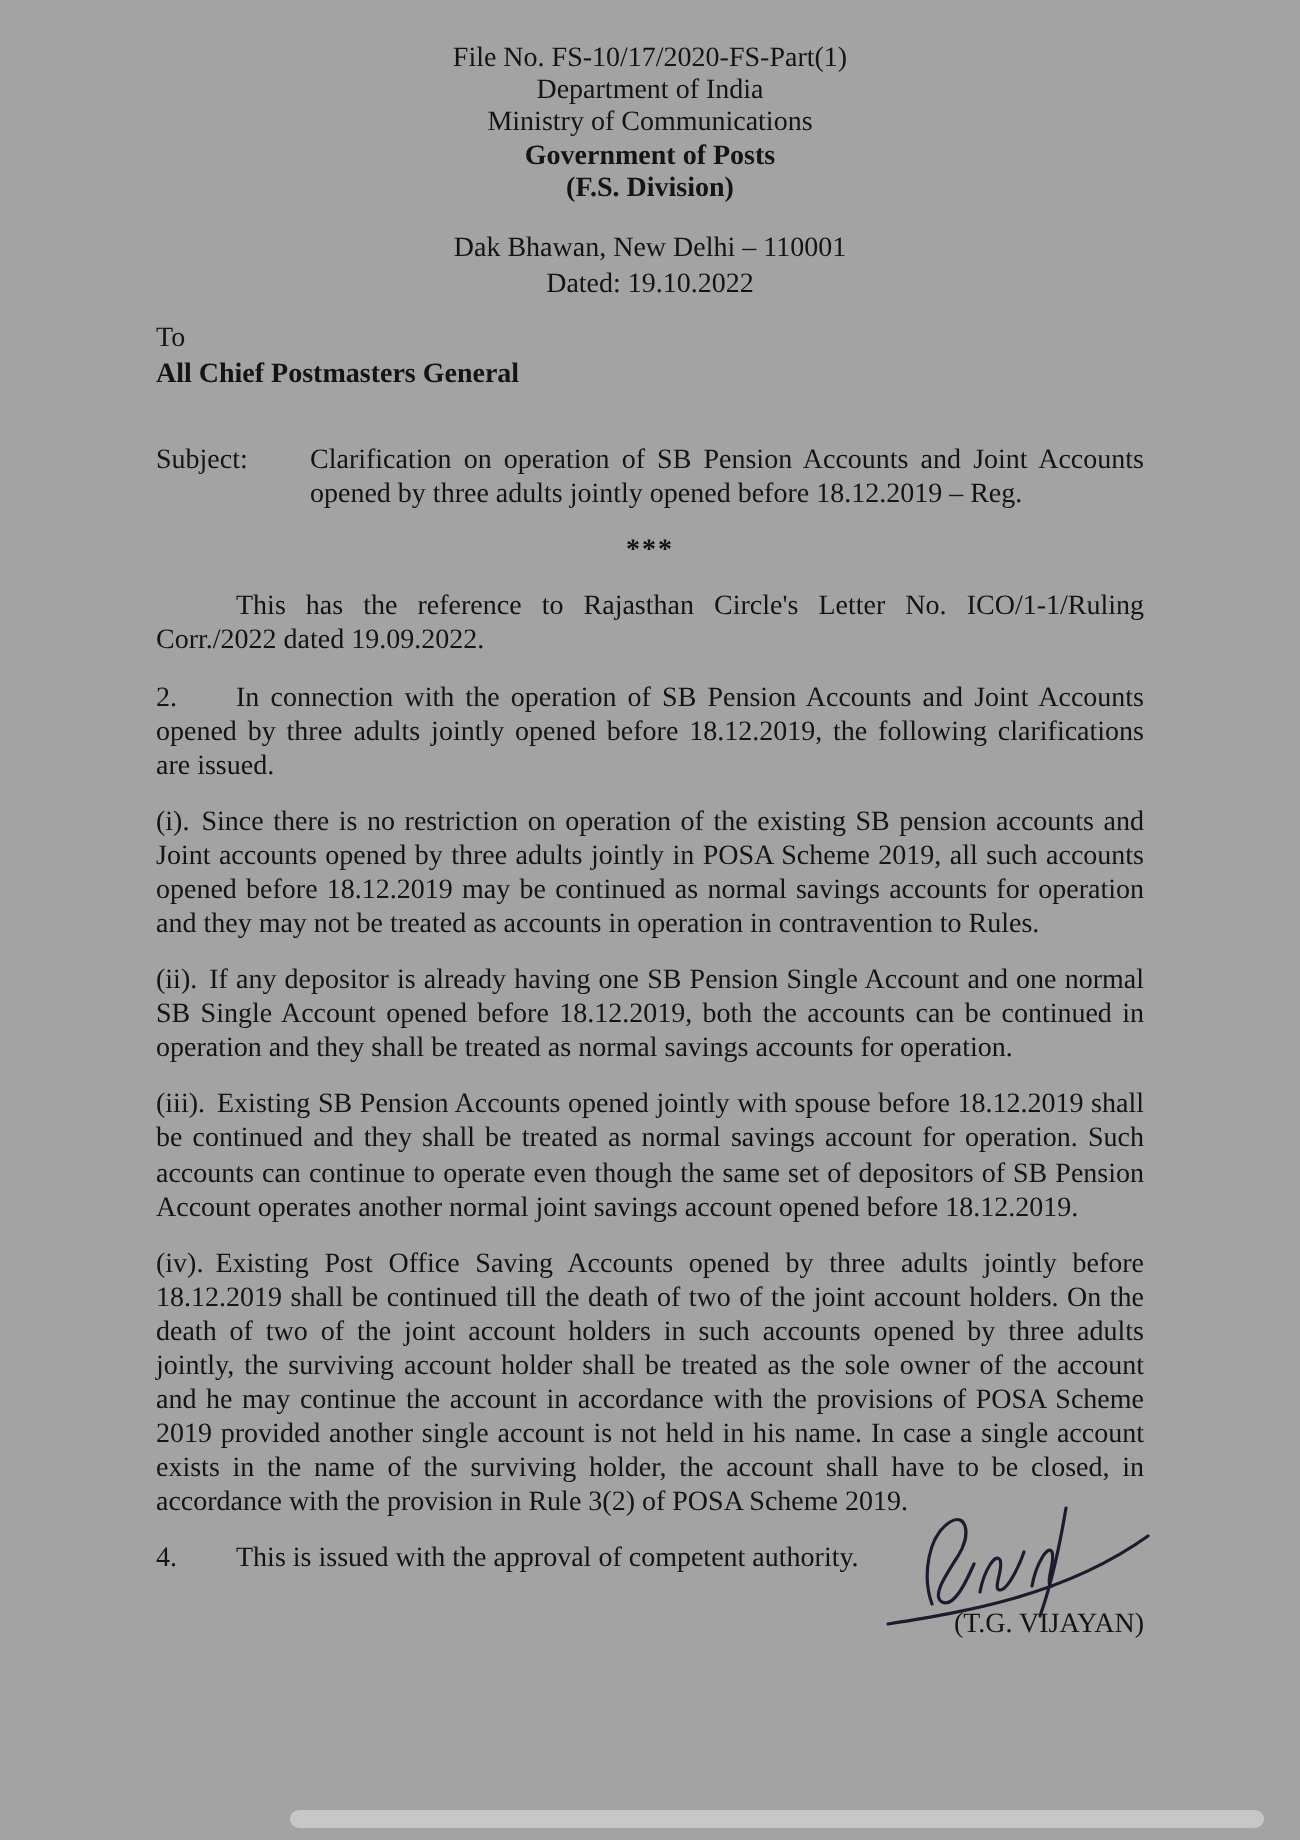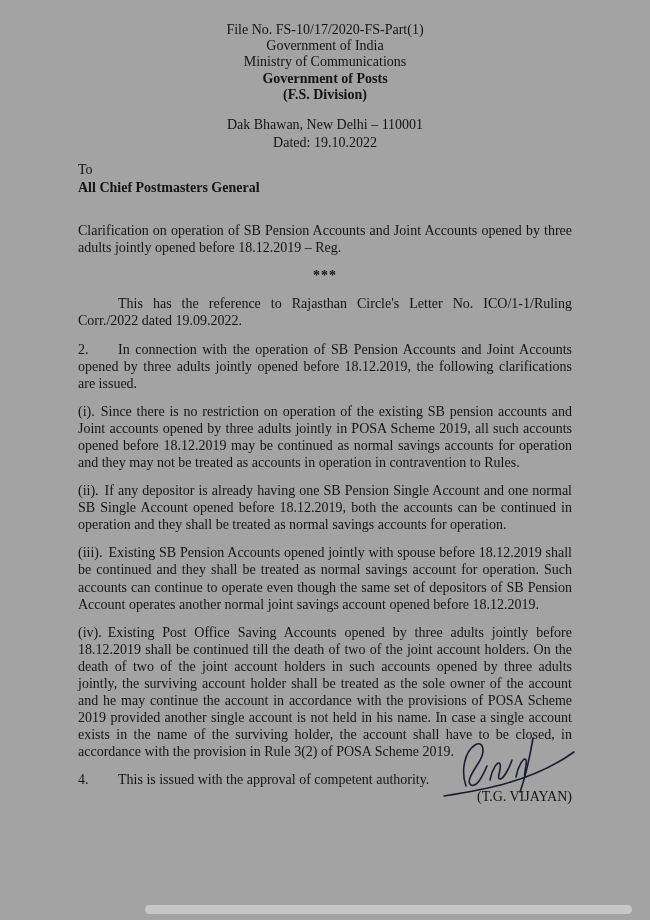--- a/index.html
+++ b/index.html
@@ -25,20 +25,21 @@
   .subject-row { display: flex; margin-top: 26px; }
   .subject-label { width: 77px; flex: none; }
   .subject-text { flex: 1; text-align: justify; }
   .separator { text-align: center; margin-top: 11px; font-weight: bold; letter-spacing: 1px; }
   p.body-para { text-align: justify; margin-top: 11px; }
   .first-indent { text-indent: 40px; }
   .num-tab { display: inline-block; width: 40px; }
   .clause-num { margin-right: 6px; }
   .sign-block {
     position: relative;
+    margin-top: 16px;
     text-align: right;
     line-height: 1.3;
   }
   .signature-svg {
     position: absolute;
     right: -8px;
     top: -56px;
     pointer-events: none;
   }
   .scrollbar-h {
@@ -51,37 +52,38 @@
     border-radius: 5px;
   }
 </style>
 </head>
 <body>
 
 <div class="page">
 
   <div class="header">
     <div>File No. FS-10/17/2020-FS-Part(1)</div>
-    <div>Government of India</div>
+    <div>Department of India</div>
     <div>Ministry of Communications</div>
     <div class="bold">Government of Posts</div>
     <div class="bold">(F.S. Division)</div>
   </div>
 
   <div class="right-block">
     <div>Dak Bhawan, New Delhi – 110001</div>
     <div>Dated: 19.10.2022</div>
   </div>
 
   <div class="to-block">
     <div>To</div>
     <div class="bold">All Chief Postmasters General</div>
   </div>
 
   <div class="subject-row">
+    <div class="subject-label">Subject:</div>
     <div class="subject-text">Clarification on operation of SB Pension Accounts and Joint Accounts opened by three adults jointly opened before 18.12.2019 – Reg.</div>
   </div>
 
   <div class="separator">***</div>
 
   <p class="body-para first-indent">This has the reference to Rajasthan Circle's Letter No. ICO/1-1/Ruling Corr./2022 dated 19.09.2022.</p>
 
   <p class="body-para"><span class="num-tab">2.</span><span>In connection with the operation of SB Pension Accounts and Joint Accounts opened by three adults jointly opened before 18.12.2019, the following clarifications are issued.</span></p>
 
   <p class="body-para"><span class="clause-num">(i).</span><span>Since there is no restriction on operation of the existing SB pension accounts and Joint accounts opened by three adults jointly in POSA Scheme 2019, all such accounts opened before 18.12.2019 may be continued as normal savings accounts for operation and they may not be treated as accounts in operation in contravention to Rules.</span></p>

